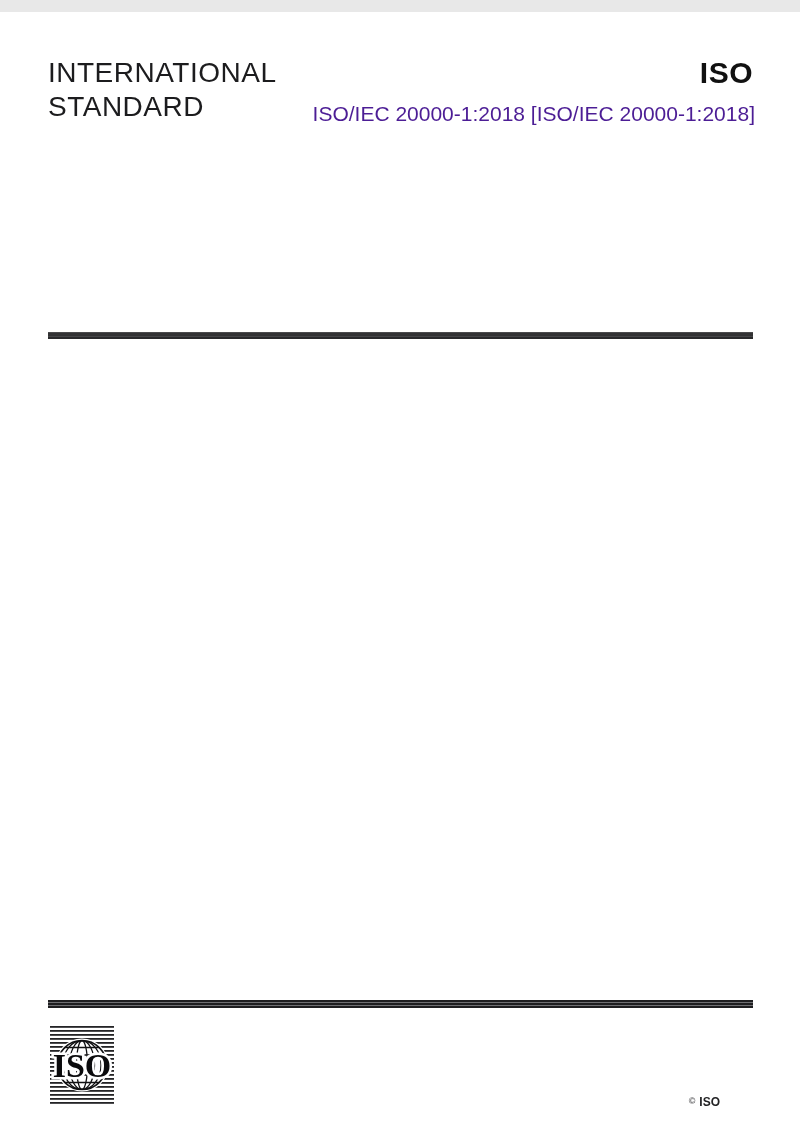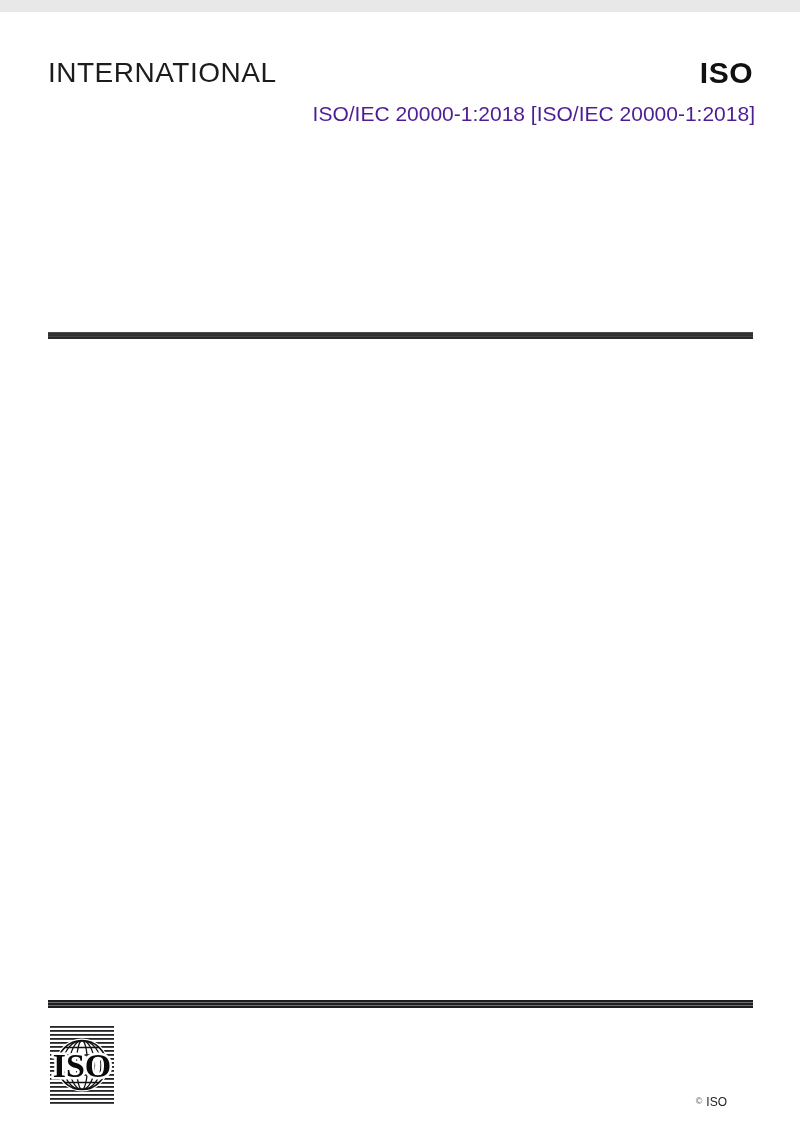--- a/index.html
+++ b/index.html
@@ -49,39 +49,41 @@
   
   .title-block{
     left:100px;top:357px;
     font-size:16px;line-height:26px;
     color:#2b2b2d;
   }
 
   
   .iso-logo{left:50px;top:1014px;width:64px;height:79px;}
   .copyright{
-    right:73px;top:1083px;
+    right:80px;top:1083px;
     font-size:12px;line-height:14px;
     color:#232325;
     white-space:nowrap;
+    font-weight:bold;
   }
   .copyright .sym{
     font-size:9px;
     color:#5a5a5c;
     position:relative;top:-2px;
     margin-right:4px;
   }
 </style>
 </head>
 <body>
 
 <div class="page">
 
   <div class="abs heading">
     <div>INTERNATIONAL</div>
+    <div>STANDARD</div>
   </div>
 
   <div class="abs org-label">ISO</div>
 
   <div class="abs doc-ref">ISO/IEC 20000-1:2018 [ISO/IEC 20000-1:2018]</div>
 
   <div class="abs rule-top"></div>
 
   <div class="abs title-block">
   </div>

